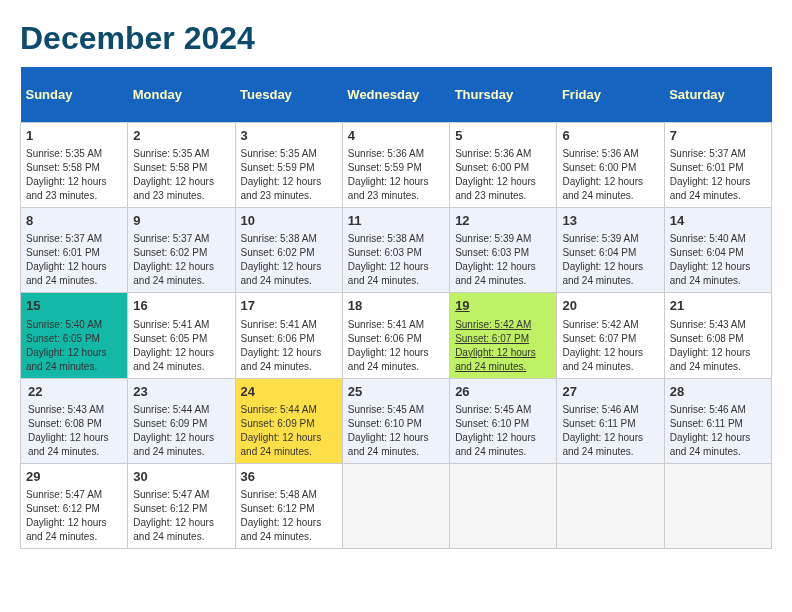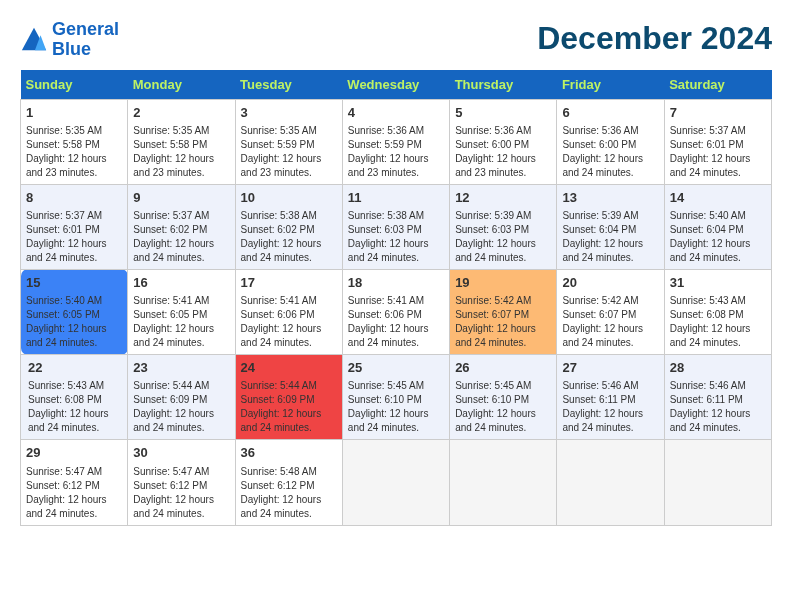--- a/index.html
+++ b/index.html
@@ -46,22 +46,22 @@
       font-size: 16px;
       color: #555;
     }
     .calendar-table {
       width: 100%;
       border-collapse: collapse;
       font-size: 11px;
     }
     .calendar-table th {
       background-color: #1565c0;
-      color: #bef264;
-      padding: 7px 5px;
+      color: #fef9c3;
+      padding: 20px 5px;
       text-align: left;
       font-size: 13px;
       font-weight: bold;
     }
     .calendar-table td {
       border: 1px solid #ccc;
       vertical-align: top;
       padding: 4px 5px;
       width: calc(100% / 7);
       min-height: 80px;
@@ -85,30 +85,20 @@
       background: #fff;
     }
     tr.week-row:nth-child(even) td {
       background: #f0f4ff;
     }
   </style>
 </head>
 <body>
 
 <div class="header-area">
-  <div class="logo">
-    <svg class="logo-icon" viewBox="0 0 30 30">
-      <polygon points="15,2 28,26 2,26" fill="#1565c0"></polygon>
-      <polygon points="22,10 28,26 16,26" fill="#42a5f5"></polygon>
-    </svg>
-    <div class="logo-text">
-      <div><span>General</span></div>
-      <div><span style="color:#1565c0">Blue</span></div>
-    </div>
-  </div>
   <div class="title-block">
     <div class="main-title">December 2024</div>
   </div>
 </div>
 
 <table class="calendar-table">
   <thead>
     <tr>
       <th>Sunday</th>
       <th>Monday</th>
@@ -216,21 +206,21 @@
         </td>
         <td style="background: rgb(238, 242, 251);">
           <span class="day-number">14</span>
           <div class="day-detail" style="white-space: pre-line;">Sunrise: 5:40 AM
 Sunset: 6:04 PM
 Daylight: 12 hours
 and 24 minutes.</div>
         </td>
       </tr>
       <tr class="week-row" style="background: rgb(255, 255, 255);">
-        <td style="background: #3b82f6; border-radius: 7px;">
+        <td style="background: #14b8a6;">
           <span class="day-number">15</span>
           <div class="day-detail" style="white-space: pre-line;">Sunrise: 5:40 AM
 Sunset: 6:05 PM
 Daylight: 12 hours
 and 24 minutes.</div>
         </td>
         <td style="background: rgb(255, 255, 255);">
           <span class="day-number">16</span>
           <div class="day-detail" style="white-space: pre-line;">Sunrise: 5:41 AM
 Sunset: 6:05 PM
@@ -244,36 +234,36 @@
 Daylight: 12 hours
 and 24 minutes.</div>
         </td>
         <td style="background: rgb(255, 255, 255);">
           <span class="day-number">18</span>
           <div class="day-detail" style="white-space: pre-line;">Sunrise: 5:41 AM
 Sunset: 6:06 PM
 Daylight: 12 hours
 and 24 minutes.</div>
         </td>
-        <td style="background: #fdba74;">
+        <td style="background: #bef264; text-decoration: underline;">
           <span class="day-number">19</span>
           <div class="day-detail" style="white-space: pre-line;">Sunrise: 5:42 AM
 Sunset: 6:07 PM
 Daylight: 12 hours
 and 24 minutes.</div>
         </td>
         <td style="background: rgb(255, 255, 255);">
           <span class="day-number">20</span>
           <div class="day-detail" style="white-space: pre-line;">Sunrise: 5:42 AM
 Sunset: 6:07 PM
 Daylight: 12 hours
 and 24 minutes.</div>
         </td>
         <td style="background: rgb(255, 255, 255);">
-          <span class="day-number">31</span>
+          <span class="day-number">21</span>
           <div class="day-detail" style="white-space: pre-line;">Sunrise: 5:43 AM
 Sunset: 6:08 PM
 Daylight: 12 hours
 and 24 minutes.</div>
         </td>
       </tr>
       <tr class="week-row" style="background: rgb(238, 242, 251);">
         <td style="background: rgb(238, 242, 251); padding-left: 7px;">
           <span class="day-number">22</span>
           <div class="day-detail" style="white-space: pre-line;">Sunrise: 5:43 AM
@@ -281,21 +271,21 @@
 Daylight: 12 hours
 and 24 minutes.</div>
         </td>
         <td style="background: rgb(238, 242, 251);">
           <span class="day-number">23</span>
           <div class="day-detail" style="white-space: pre-line;">Sunrise: 5:44 AM
 Sunset: 6:09 PM
 Daylight: 12 hours
 and 24 minutes.</div>
         </td>
-        <td style="background: #ef4444;">
+        <td style="background: #fde047;">
           <span class="day-number">24</span>
           <div class="day-detail" style="white-space: pre-line;">Sunrise: 5:44 AM
 Sunset: 6:09 PM
 Daylight: 12 hours
 and 24 minutes.</div>
         </td>
         <td style="background: rgb(238, 242, 251);">
           <span class="day-number">25</span>
           <div class="day-detail" style="white-space: pre-line;">Sunrise: 5:45 AM
 Sunset: 6:10 PM

